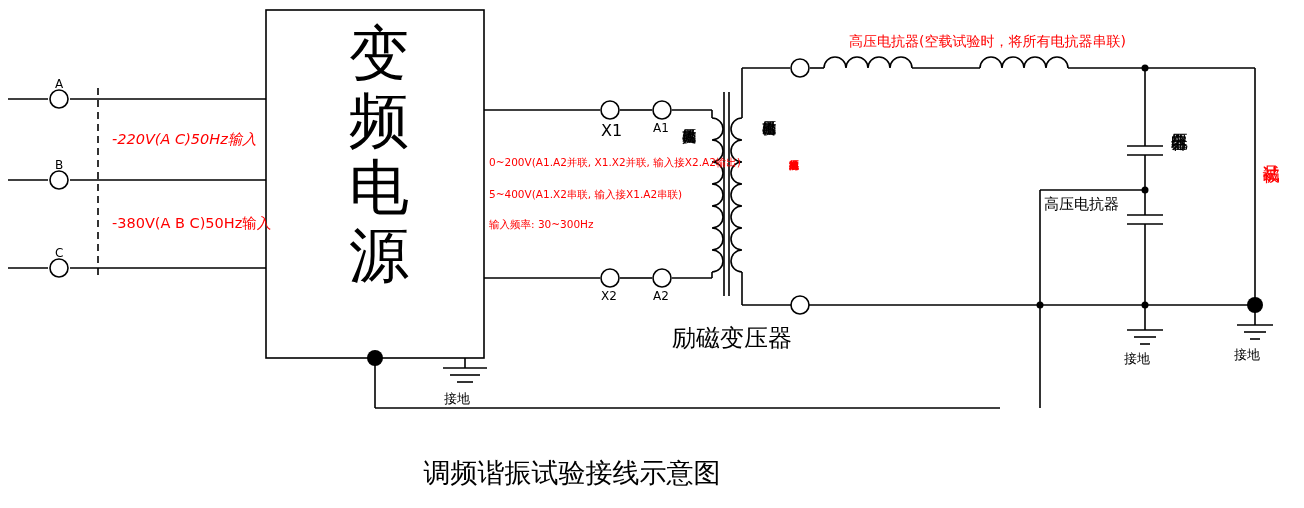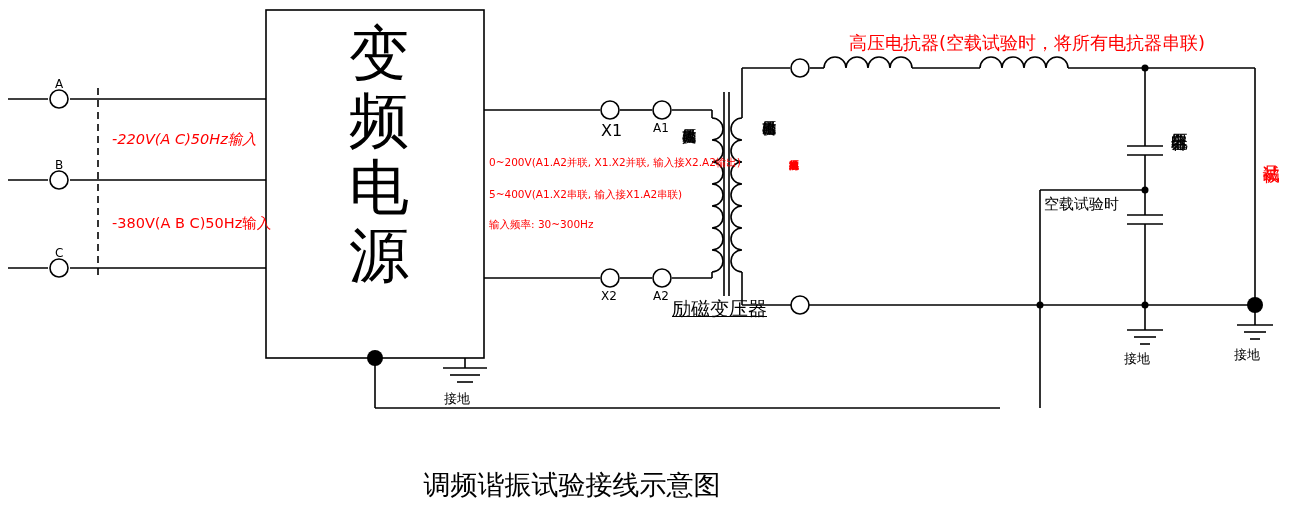--- a/index.html
+++ b/index.html
@@ -3,21 +3,21 @@
 <meta charset="utf-8">
 <style>
   html,body{margin:0;padding:0;background:#ffffff;}
   body{width:1304px;height:508px;position:relative;overflow:hidden;
        font-family:"DejaVu Sans","Liberation Sans",sans-serif;color:#000;}
   .lbl{position:absolute;white-space:nowrap;line-height:1.15;}
   .red{color:#ff0000;}
   .vert{writing-mode:vertical-rl;text-orientation:upright;white-space:nowrap;line-height:1.05;}
   svg{position:absolute;left:0;top:0;}
   .title{position:absolute;left:0;top:455px;width:1144px;text-align:center;
-         font-size:27px;font-family:"DejaVu Sans","Liberation Sans",sans-serif;margin-top:12px;}
+         font-size:27px;font-family:"DejaVu Sans","Liberation Sans",sans-serif;}
   .boxtxt{position:absolute;text-align:center;}
 </style>
 </head>
 <body>
 
 <svg width="1304" height="508">
   <g stroke="#000" fill="none" stroke-width="1.6">
 
     <line x1="8" y1="99" x2="48" y2="99"></line>
     <line x1="70" y1="99" x2="266" y2="99"></line>
@@ -124,25 +124,25 @@
 
 <div class="lbl" style="left:601px;top:122px;font-size:16px;">X1</div>
 <div class="lbl" style="left:653px;top:122px;font-size:12px;">A1</div>
 <div class="lbl" style="left:601px;top:290px;font-size:12px;">X2</div>
 <div class="lbl" style="left:653px;top:290px;font-size:12px;">A2</div>
 
 <div class="lbl vert" style="left:682px;top:118px;font-size:14px;">励磁变压器输入</div>
 <div class="lbl vert" style="left:762px;top:110px;font-size:14px;">励磁变压器输出</div>
 <div class="lbl vert red" style="left:788px;top:152px;font-size:10px;">加有高压时必须接地</div>
 
-<div class="lbl" style="left:672px;top:298px;font-size:19px;text-decoration:underline;">励磁变压器</div>
+<div class="lbl" style="left:672px;top:325px;font-size:24px;">励磁变压器</div>
 
-<div class="lbl red" style="left:849px;top:33px;font-size:18px;">高压电抗器(空载试验时，将所有电抗器串联)</div>
+<div class="lbl red" style="left:849px;top:33px;font-size:14px;">高压电抗器(空载试验时，将所有电抗器串联)</div>
 
-<div class="lbl" style="left:1044px;top:196px;font-size:15px;">空载试验时</div>
+<div class="lbl" style="left:1044px;top:196px;font-size:15px;">高压电抗器</div>
 <div class="lbl vert" style="left:1170px;top:120px;font-size:17px;">电容分压器</div>
 
 <div class="lbl vert red" style="left:1262px;top:152px;font-size:17px;">被试品</div>
 
 <div class="lbl" style="left:444px;top:392px;font-size:13px;">接地</div>
 <div class="lbl" style="left:1124px;top:352px;font-size:13px;">接地</div>
 <div class="lbl" style="left:1234px;top:348px;font-size:13px;">接地</div>
 
 <div class="title">调频谐振试验接线示意图</div>
 

